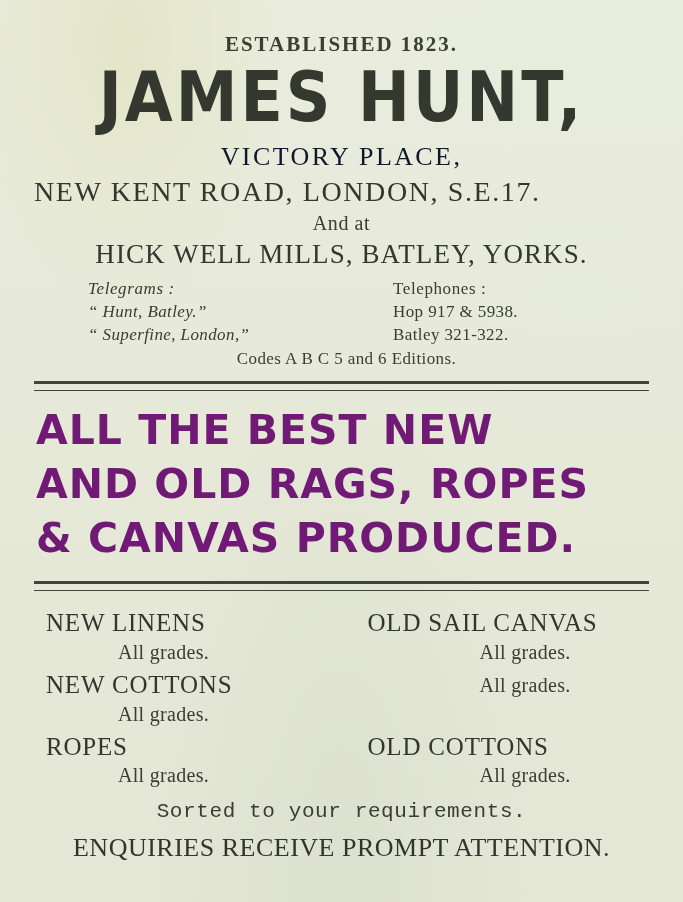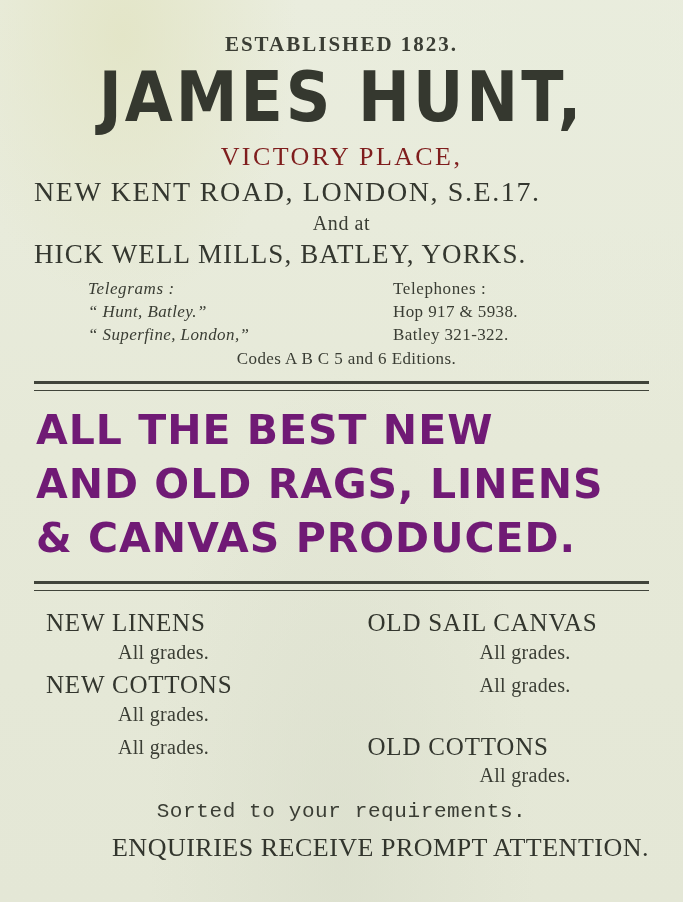--- a/index.html
+++ b/index.html
@@ -49,37 +49,38 @@
     color: #35382f;
     line-height: 1.05;
     margin: 2px 0 10px 0;
     transform: scaleY(1.12);
     transform-origin: center top;
   }
   .addr-line1 {
     text-align: center;
     font-size: 26px;
     letter-spacing: 2.4px;
-    color: #7f1d1d;
+    color: #0f172a;
     margin: 16px 0 4px 0;
   }
   .addr-line2 {
     text-align: left;
     font-size: 28px;
     letter-spacing: 1.6px;
     color: #34372f;
     margin: 2px 0 4px 0;
   }
   .and-at {
     text-align: center;
     font-size: 20px;
     letter-spacing: 0.6px;
     margin: 4px 0 2px 0;
   }
   .addr-line3 {
+    text-align: center;
     font-size: 27px;
     letter-spacing: 1.1px;
     color: #34372f;
     margin: 4px 0 6px 0;
   }
   .contact-block {
     display: flex;
     justify-content: space-between;
     align-items: flex-start;
     margin: 8px 36px 0 36px;
@@ -152,21 +153,21 @@
   }
   .goods-cell.right .goods-sub { padding-left: 112px; }
   .sorted {
     text-align: center;
     font-size: 21px;
     letter-spacing: 0.6px;
     margin: 12px 0 10px 0;
     font-family: Liberation Mono, monospace;
   }
   .enquiries {
-    text-align: right;
+    text-align: center;
     font-size: 26px;
     letter-spacing: 0.5px;
     color: #32352d;
     margin: 6px 0 0 0;
   }
 </style>
 </head>
 <body>
 
 <div class="paper-tint"></div>
@@ -193,21 +194,21 @@
       <div class="contact-item">Hop 917 &amp; 5938.</div>
       <div class="contact-item">Batley 321-322.</div>
     </div>
   </div>
   <div class="codes">Codes A B C 5 and 6 Editions.</div>
 
   <div class="rule"></div>
 
   <div class="headline">
     <span class="hl-line">ALL  THE  BEST  NEW</span>
-    <span class="hl-line">AND OLD RAGS, LINENS</span>
+    <span class="hl-line">AND OLD RAGS, ROPES</span>
     <span class="hl-line">&amp; CANVAS PRODUCED.</span>
   </div>
 
   <div class="rule second"></div>
 
   <div class="goods">
 
     <div class="goods-row">
       <div class="goods-cell left">
         <div class="goods-title">NEW LINENS</div>
@@ -224,20 +225,21 @@
         <div class="goods-title">NEW COTTONS</div>
         <div class="goods-sub">All grades.</div>
       </div>
       <div class="goods-cell right">
         <div class="goods-sub">All grades.</div>
       </div>
     </div>
 
     <div class="goods-row">
       <div class="goods-cell left">
+        <div class="goods-title">ROPES</div>
         <div class="goods-sub">All grades.</div>
       </div>
       <div class="goods-cell right">
         <div class="goods-title">OLD COTTONS</div>
         <div class="goods-sub">All grades.</div>
       </div>
     </div>
 
   </div>
 

